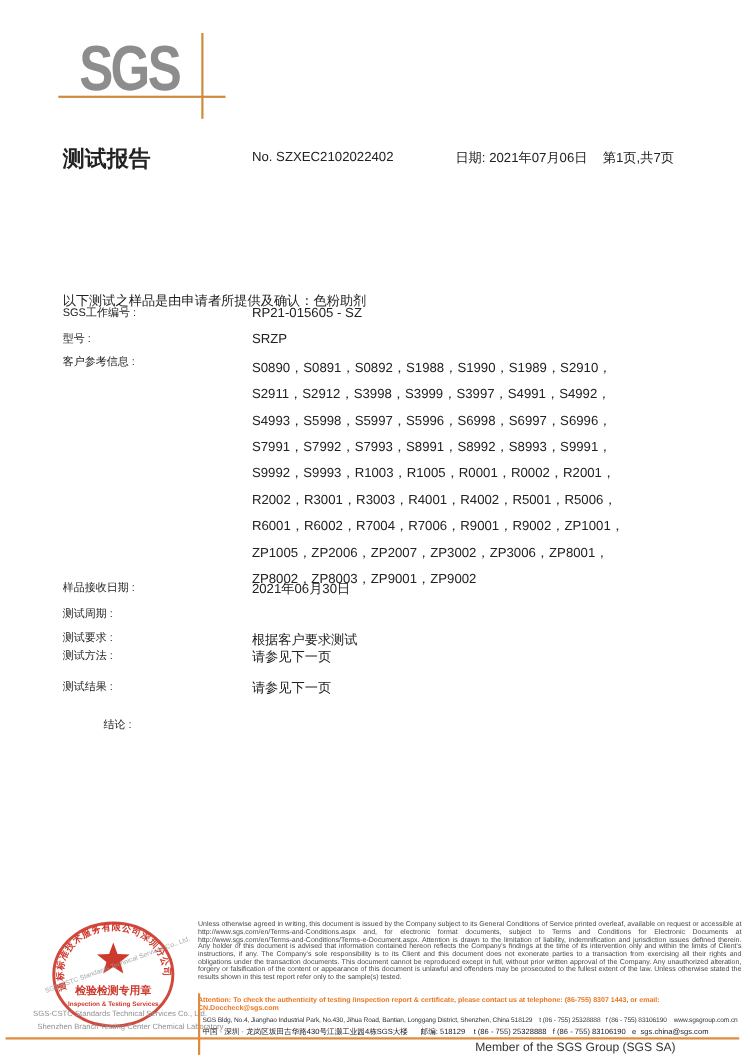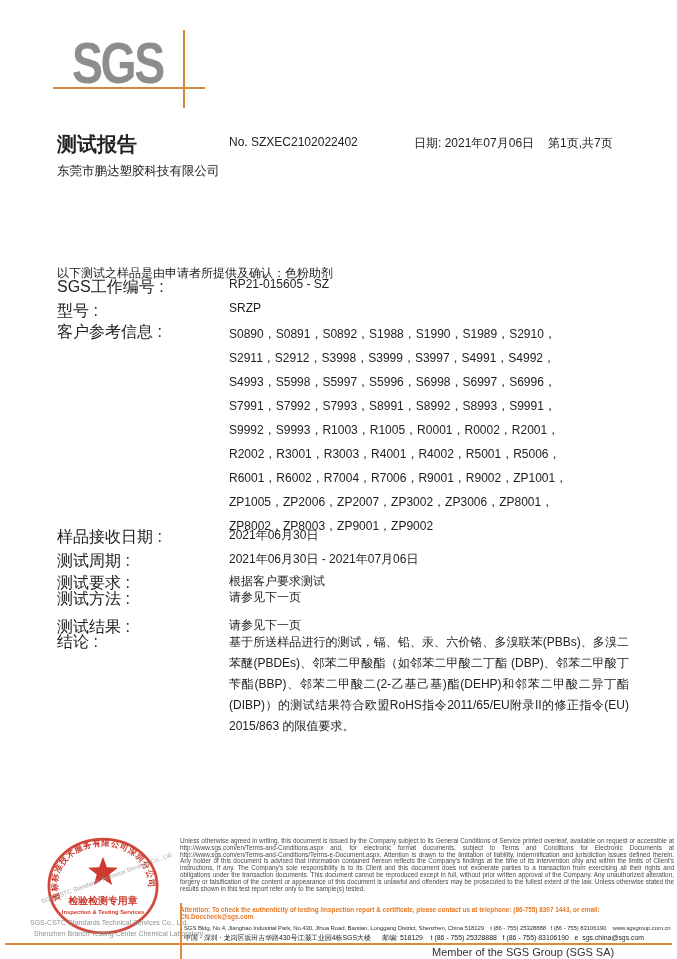--- a/index.html
+++ b/index.html
@@ -22,32 +22,32 @@
   .report-date  { left:414px; top:135px; font-size:12px; }
   .report-page  { left:548px; top:135px; font-size:12px; }
 
   
   .company { left:57px; top:163px; font-size:12.5px; }
   .company-addr { left:57px; top:188px; font-size:12.5px; }
 
   .statement { left:57px; top:265px; font-size:12px; }
 
   
-  .flabel { left:57px; font-size:16px; }
+  .flabel { left:57px; font-size:10px; }
   .fvalue { left:229px; font-size:12px; }
   .r-job    { top:277px; }
   .r-model  { top:301px; }
   .r-ref    { top:322px; }
   .refs { width:420px; white-space:pre-line; line-height:24px; }
   .r-recv   { top:527px; }
   .r-period { top:551px; }
   .r-req    { top:573px; }
   .r-method { top:589px; }
   .r-result { top:617px;text-align:right; }
-  .r-concl  { top:632px; }
+  .r-concl  { top:652px;margin-left:37px; }
   .conclusion { width:400px; line-height:21px; text-align:justify; }
 
   
   .disclaimer { left:180px; top:838px; width:494px; font-size:6.4px; line-height:6.8px;
     color:#4a4a4a; text-align:justify; }
   .attention  { left:180px; top:906px; width:494px; font-size:6.4px; line-height:7.2px;
     color:#e87722; font-weight:bold; }
   .addr1 { left:184px; top:925px; font-size:6px; color:#333; white-space:pre; letter-spacing:-0.1px; }
   .addr2 { left:184px; top:933px; font-size:6.9px; color:#222; white-space:pre; }
   .footer-rule  { left:5px; top:943px; width:667px; height:2px; background:#df8a3c; }
@@ -68,21 +68,20 @@
 
   <div class="abs logo-text">SGS</div>
   <div class="abs logo-hline"></div>
   <div class="abs logo-vline"></div>
 
   <div class="abs report-title">测试报告</div>
   <div class="abs report-no">No. SZXEC2102022402</div>
   <div class="abs report-date">日期: 2021年07月06日</div>
   <div class="abs report-page">第1页,共7页</div>
 
-  <div class="abs company">东莞市鹏达塑胶科技有限公司</div>
 
   <div class="abs statement">以下测试之样品是由申请者所提供及确认：色粉助剂</div>
 
   <div class="abs flabel r-job">SGS工作编号 :</div>
   <div class="abs fvalue r-job">RP21-015605 - SZ</div>
 
   <div class="abs flabel r-model">型号 :</div>
   <div class="abs fvalue r-model">SRZP</div>
 
   <div class="abs flabel r-ref">客户参考信息 :</div>
@@ -93,33 +92,31 @@
 S9992，S9993，R1003，R1005，R0001，R0002，R2001，
 R2002，R3001，R3003，R4001，R4002，R5001，R5006，
 R6001，R6002，R7004，R7006，R9001，R9002，ZP1001，
 ZP1005，ZP2006，ZP2007，ZP3002，ZP3006，ZP8001，
 ZP8002，ZP8003，ZP9001，ZP9002</div>
 
   <div class="abs flabel r-recv">样品接收日期 :</div>
   <div class="abs fvalue r-recv">2021年06月30日</div>
 
   <div class="abs flabel r-period">测试周期 :</div>
-  <div class="abs fvalue r-period">2021年06月30日 - 2021年07月06日</div>
 
   <div class="abs flabel r-req">测试要求 :</div>
   <div class="abs fvalue r-req">根据客户要求测试</div>
 
   <div class="abs flabel r-method">测试方法 :</div>
   <div class="abs fvalue r-method">请参见下一页</div>
 
   <div class="abs flabel r-result">测试结果 :</div>
   <div class="abs fvalue r-result">请参见下一页</div>
 
   <div class="abs flabel r-concl">结论 :</div>
-  <div class="abs fvalue r-concl conclusion">基于所送样品进行的测试，镉、铅、汞、六价铬、多溴联苯(PBBs)、多溴二苯醚(PBDEs)、邻苯二甲酸酯（如邻苯二甲酸二丁酯 (DBP)、邻苯二甲酸丁苄酯(BBP)、邻苯二甲酸二(2-乙基己基)酯(DEHP)和邻苯二甲酸二异丁酯(DIBP)）的测试结果符合欧盟RoHS指令2011/65/EU附录II的修正指令(EU) 2015/863 的限值要求。</div>
 
   <svg class="abs stamp-svg" viewBox="0 0 112 98">
     <ellipse cx="56" cy="49" rx="52" ry="45" fill="none" stroke="#cd392c" stroke-width="2.6" opacity="0.92"></ellipse>
     <path id="stamp-arc" d="M 16 64 A 44 38 0 1 1 96 64" fill="none"></path>
     <text font-size="8" fill="#cd392c" letter-spacing="0.6" font-weight="bold">
       <textPath href="#stamp-arc" startOffset="2">通标标准技术服务有限公司深圳分公司</textPath>
     </text>
     <polygon fill="#cd392c" points="56,21 59.70,30.90 70.27,31.36 61.99,37.95 64.82,48.14 56,42.3 47.18,48.14 50.01,37.95 41.73,31.36 52.30,30.90"></polygon>
     <text x="56" y="66" text-anchor="middle" font-size="9.5" font-weight="bold" fill="#cd392c">检验检测专用章</text>
     <text x="56" y="76" text-anchor="middle" font-size="5.6" font-weight="bold" fill="#cd392c">Inspection &amp; Testing Services</text>

